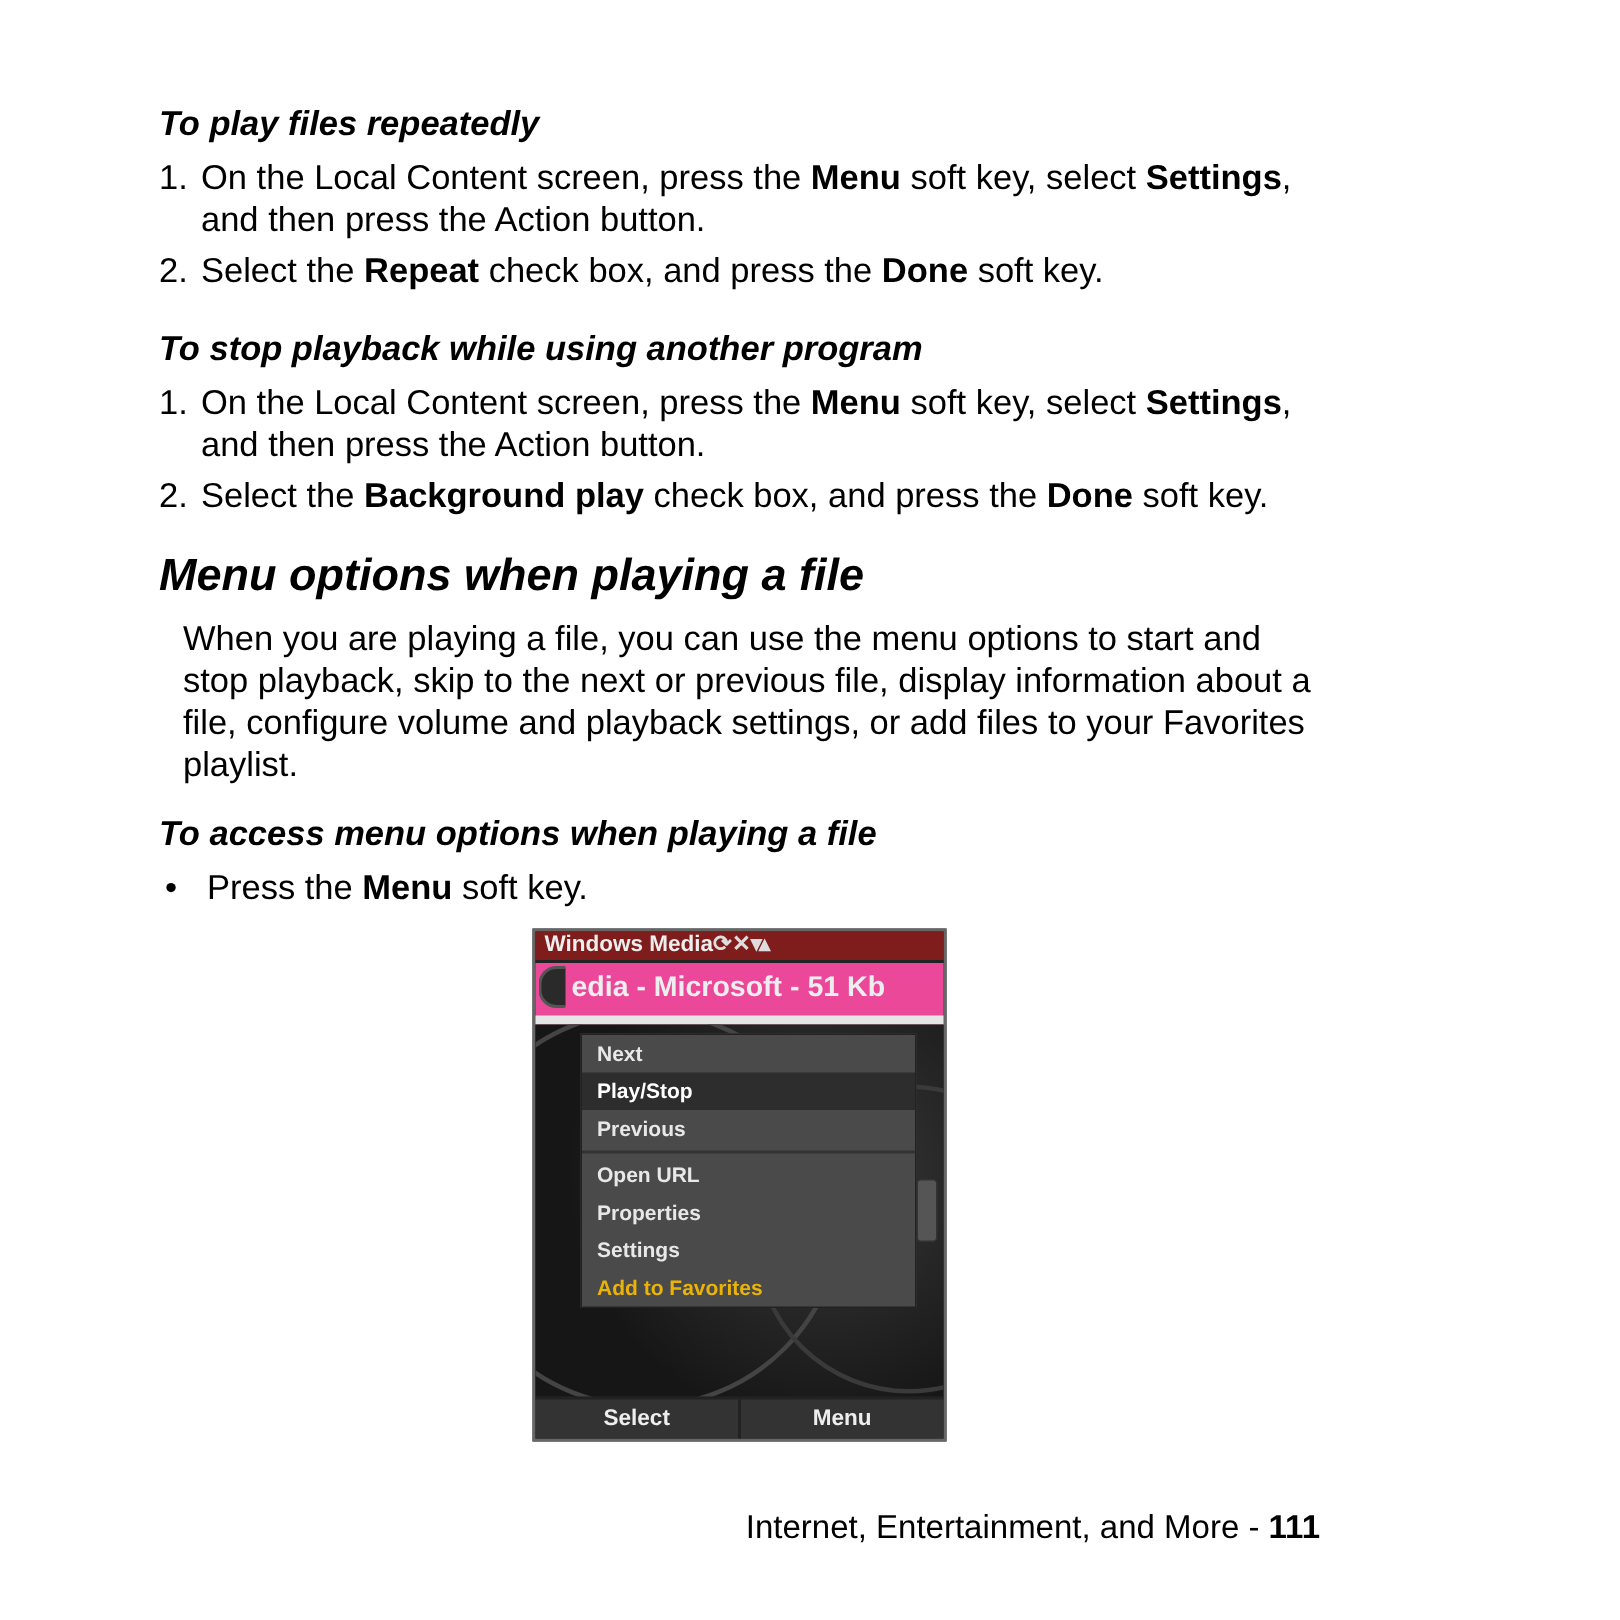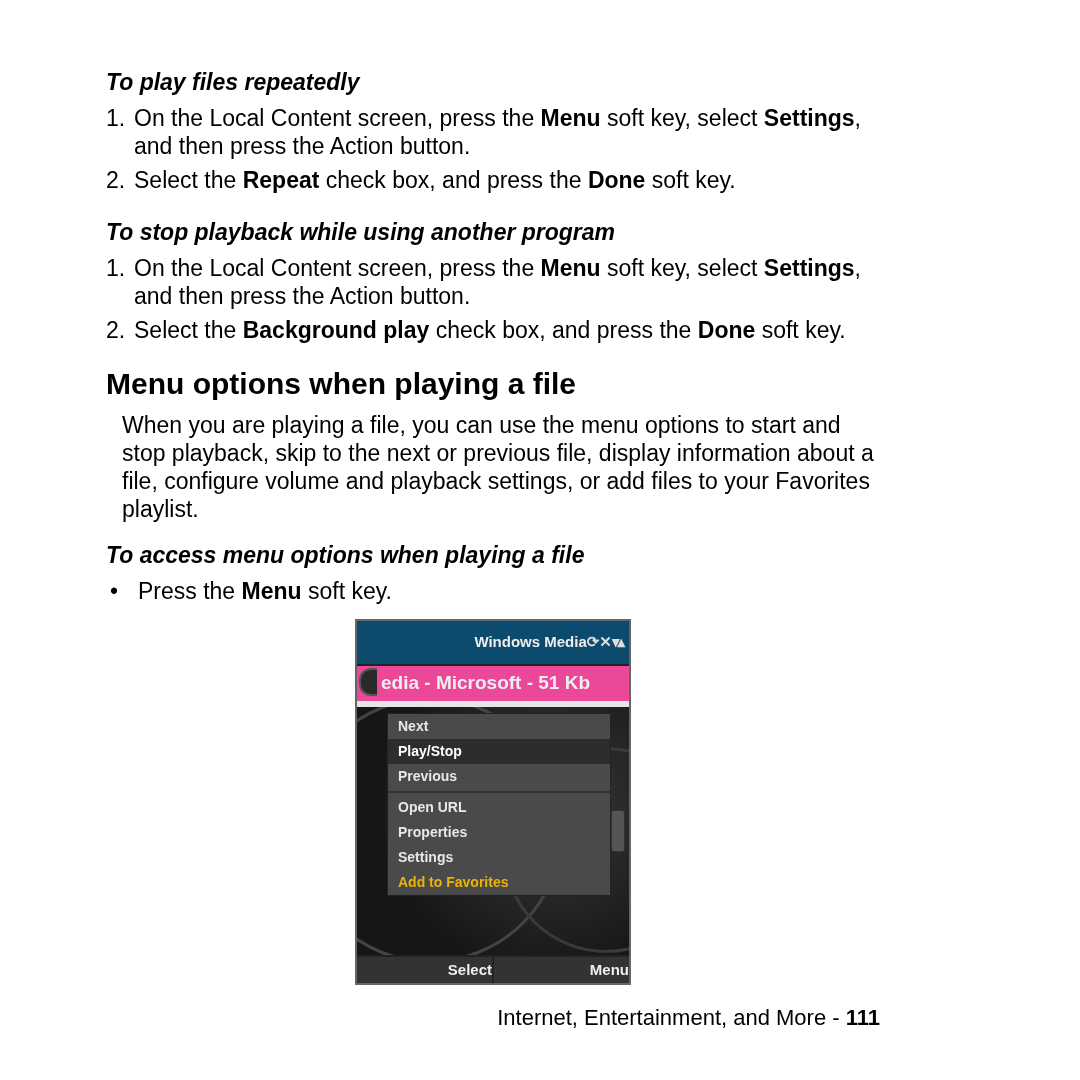--- a/index.html
+++ b/index.html
@@ -2,42 +2,42 @@
 <html><head>
 <meta charset="utf-8">
 <style>
 html,body{margin:0;padding:0;background:#fff;font-family:Arial,Helvetica,sans-serif;color:#000}
 .page{width:960px;height:1080px;box-sizing:border-box;padding:68px 80px 40px 106px;position:relative;font-size:23px;line-height:1.22}
 .sub-hdr{font-weight:bold;font-style:italic;font-size:23px;margin:0 0 8px 0}
 .step{display:flex;margin:0 0 6px 0}
 .step .num{width:28px;flex-shrink:0}
 .step .txt{flex:1}
 .b{font-weight:bold}
-.section-hdr{font-weight:bold;font-size:30px;margin:22px 0 8px 0}
+.section-hdr{font-weight:bold;font-style:italic;font-size:30px;margin:22px 0 8px 0}
 .para{margin:0 0 18px 16px}
 .bullet{display:flex;margin:0 0 14px 0}
 .bullet .dot{width:28px;flex-shrink:0;text-align:left;padding-left:4px}
 .footer{position:absolute;bottom:48px;right:80px;font-size:22px}
 .footer .b{font-weight:bold}
 
 .phone{width:272px;margin:6px auto 0 auto;border:2px solid #666;font-family:Verdana,Geneva,sans-serif;font-size:15px;font-weight:bold;color:#eee;background:#1a1a1a}
-.ph-title{display:flex;justify-content:flex-end;align-items:center;background:#0c4a6e;padding:12px 6px;border-bottom:2px solid #222;font-size:15px}
+.ph-title{display:flex;justify-content:flex-start;align-items:center;background:#7f1d1d;padding:0 6px;border-bottom:2px solid #222;font-size:15px}
 .ph-title-icons{display:flex;gap:2px;align-items:center;font-size:15px;letter-spacing:-2px;color:#ddd}
 .ph-sub{background:#ec4899;padding:5px 6px 7px 10px;border-bottom:6px solid #e5e5e5;font-size:19px;position:relative;overflow:hidden}
 .ph-sub::before{content:"";position:absolute;left:2px;top:2px;width:16px;height:24px;border:2px solid #555;border-right:none;border-radius:12px 0 0 12px;background:#2a2a2a}
 .ph-body{position:relative;height:248px;background:radial-gradient(circle at 70% 40%,#3a3a3a 0%,#161616 70%);overflow:hidden}
 .ph-body::before{content:"";position:absolute;left:-60px;top:-10px;width:260px;height:260px;border:3px solid #444;border-radius:50%}
 .ph-body::after{content:"";position:absolute;right:-80px;top:40px;width:200px;height:200px;border:3px solid #3a3a3a;border-radius:50%}
 .ph-menu{position:absolute;left:30px;top:6px;right:18px;background:#4a4a4a;border:1px solid #222;z-index:5}
 .ph-item{padding:4px 10px;border-bottom:0;color:#e8e8e8;font-size:14px}
 .ph-item.sel{background:#2d2d2d;color:#fff}
 .ph-item.dis{color:#eab308}
 .ph-div{height:2px;background:#333;margin:2px 0}
 .ph-soft{display:flex;background:#333;border-top:2px solid #222}
-.ph-soft div{flex:1;text-align:right;padding:4px 0;font-size:15px;color:#eee}
+.ph-soft div{flex:1;text-align:center;padding:4px 0;font-size:15px;color:#eee}
 .ph-soft div:first-child{border-right:2px solid #222}
 .scrollhint{position:absolute;right:4px;top:50%;width:12px;height:40px;background:#555;border:1px solid #333;border-radius:3px;z-index:3;transform:translateY(-50%)}
 .gap{height:18px}
 </style>
 </head>
 <body>
 
 <div class="page">
 
   <div class="sub-hdr">To play files repeatedly</div>

